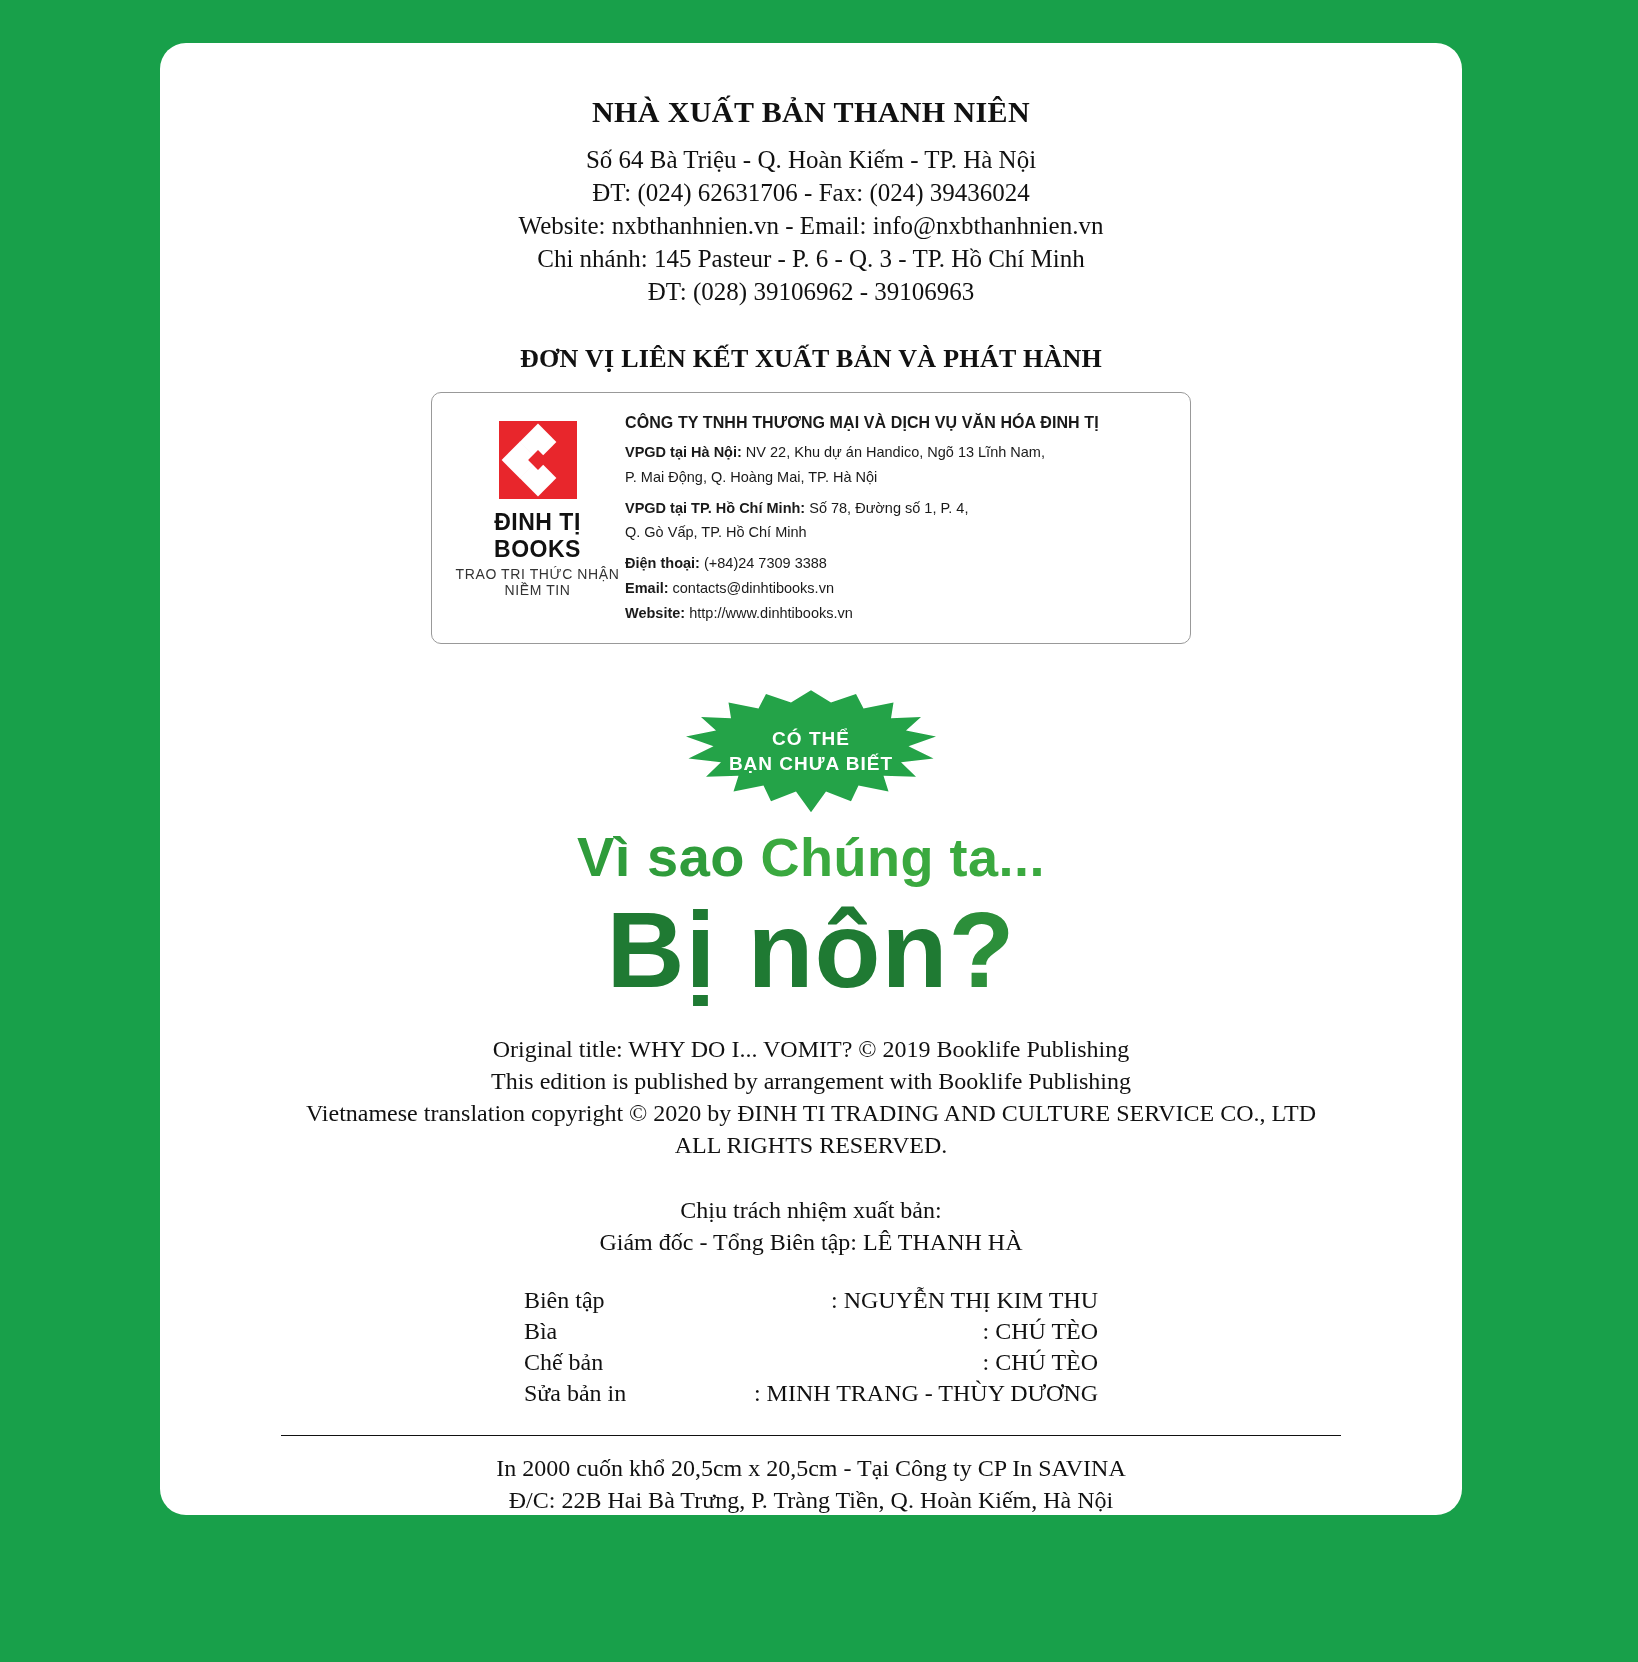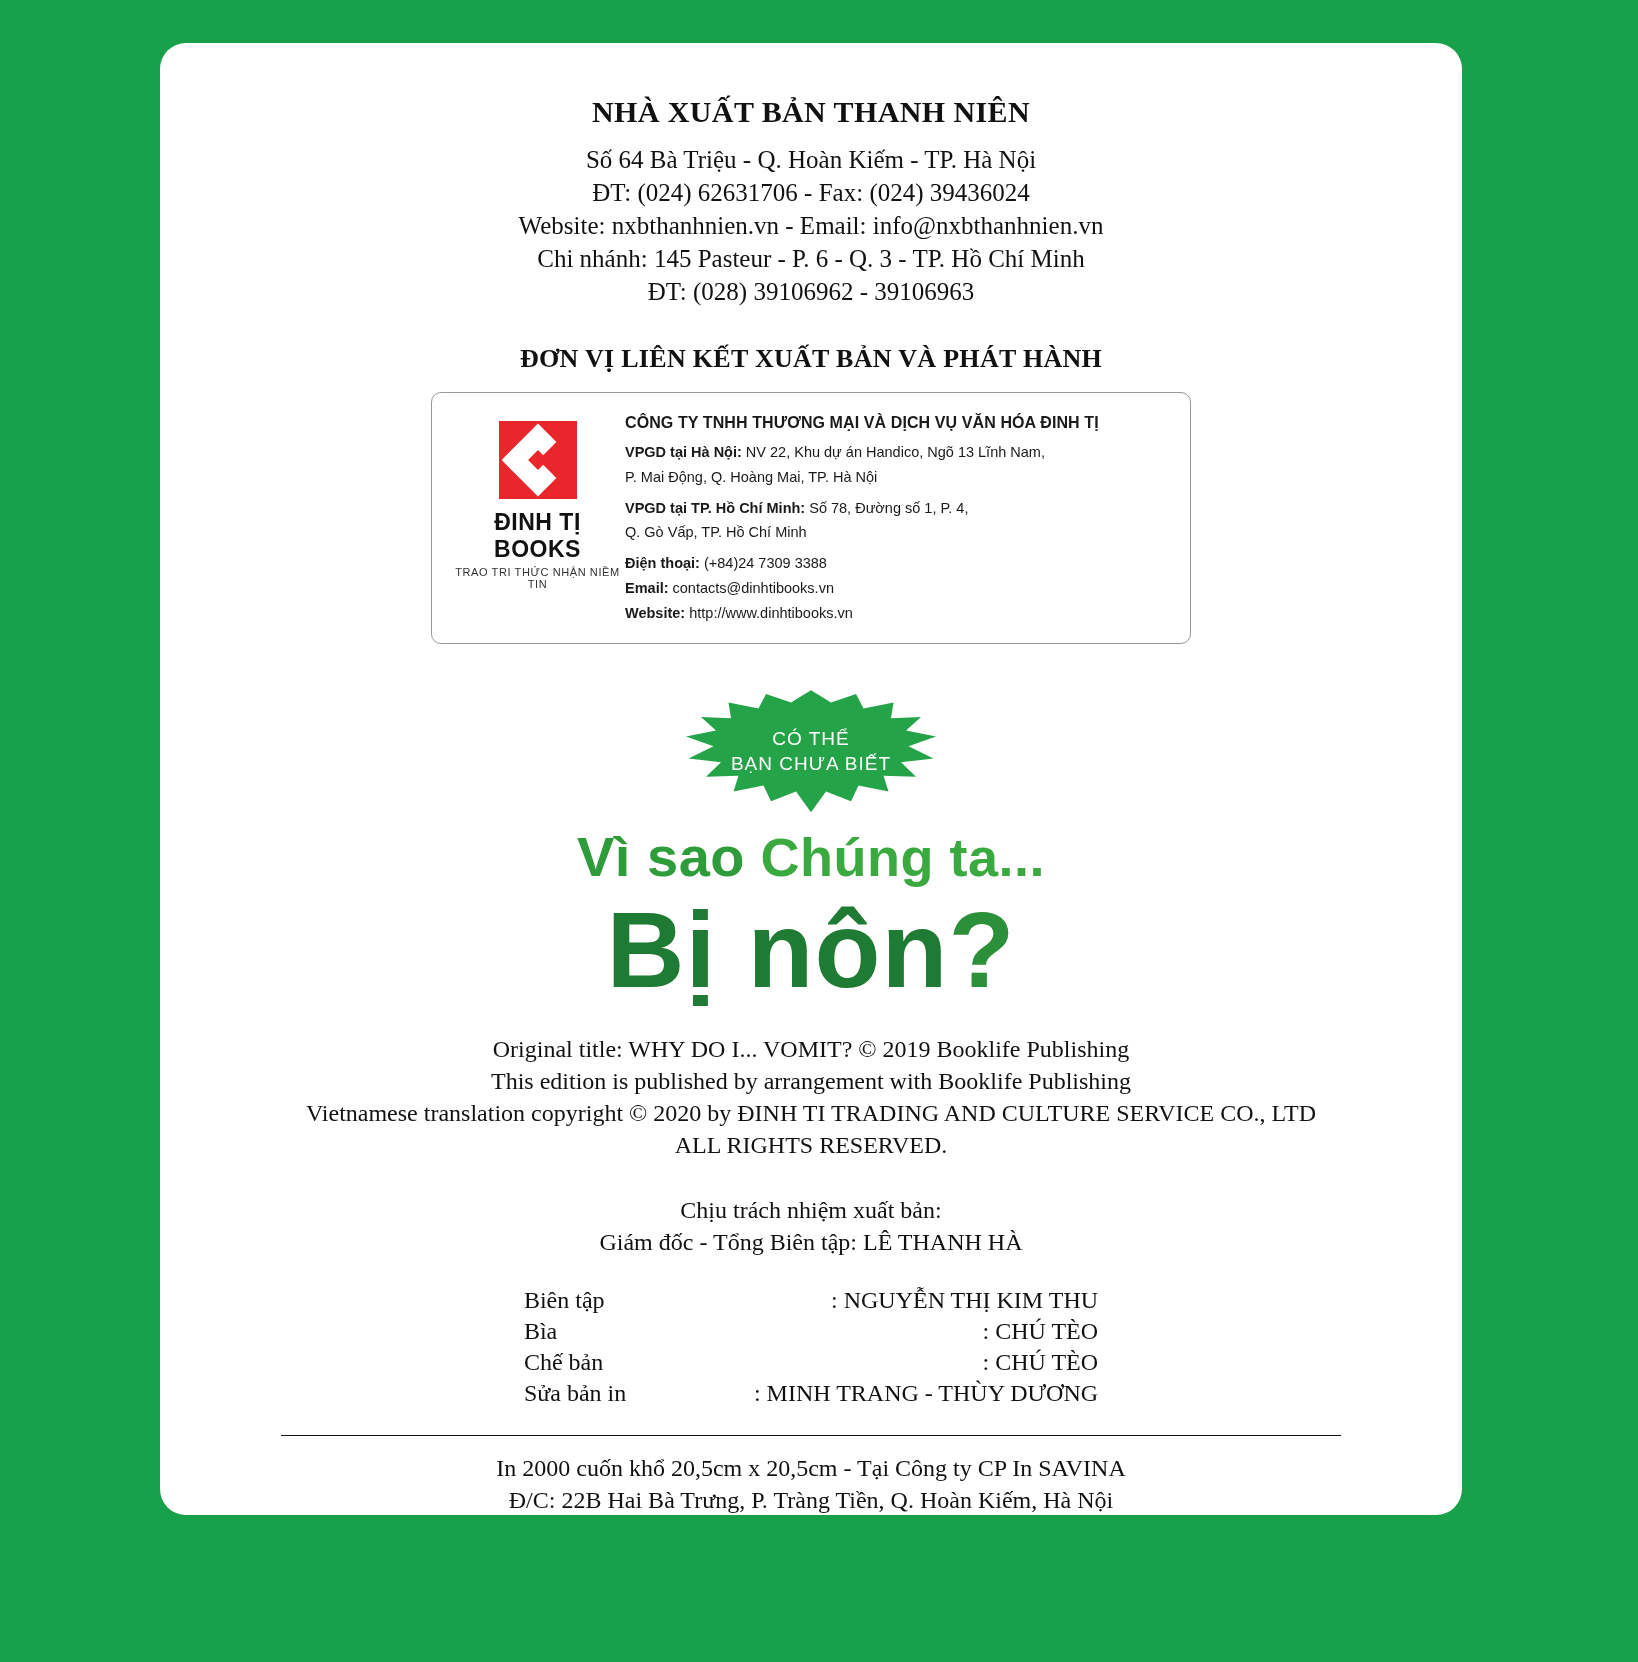--- a/index.html
+++ b/index.html
@@ -103,21 +103,21 @@
   }
   .logo-name {
     font-family: "Liberation Sans", sans-serif;
     font-weight: bold;
     font-size: 23px;
     color: #111;
     letter-spacing: 0.5px;
   }
   .logo-tag {
     font-family: "Liberation Sans", sans-serif;
-    font-size: 11px;
+    font-size: 14px;
     color: #333;
     letter-spacing: 0.6px;
     margin-top: 3px;
   }
   .partner-info {
     flex: 1;
     font-family: "Liberation Sans", sans-serif;
     font-size: 14.5px;
     line-height: 1.5;
     color: #1a1a1a;
@@ -160,21 +160,21 @@
   }
   .burst .btext {
     position: absolute;
     inset: 0;
     display: flex;
     flex-direction: column;
     align-items: center;
     justify-content: center;
     color: #ffffff;
     font-family: "Liberation Sans", sans-serif;
-    font-weight: normal;
+    font-weight: bold;
     font-size: 19px;
     letter-spacing: 1px;
     line-height: 1.35;
   }
   .t-line1 {
     margin-top: 12px;
     font-family: "Liberation Sans", sans-serif;
     font-size: 54px;
     color: #3aa93f;
     font-weight: bold;

